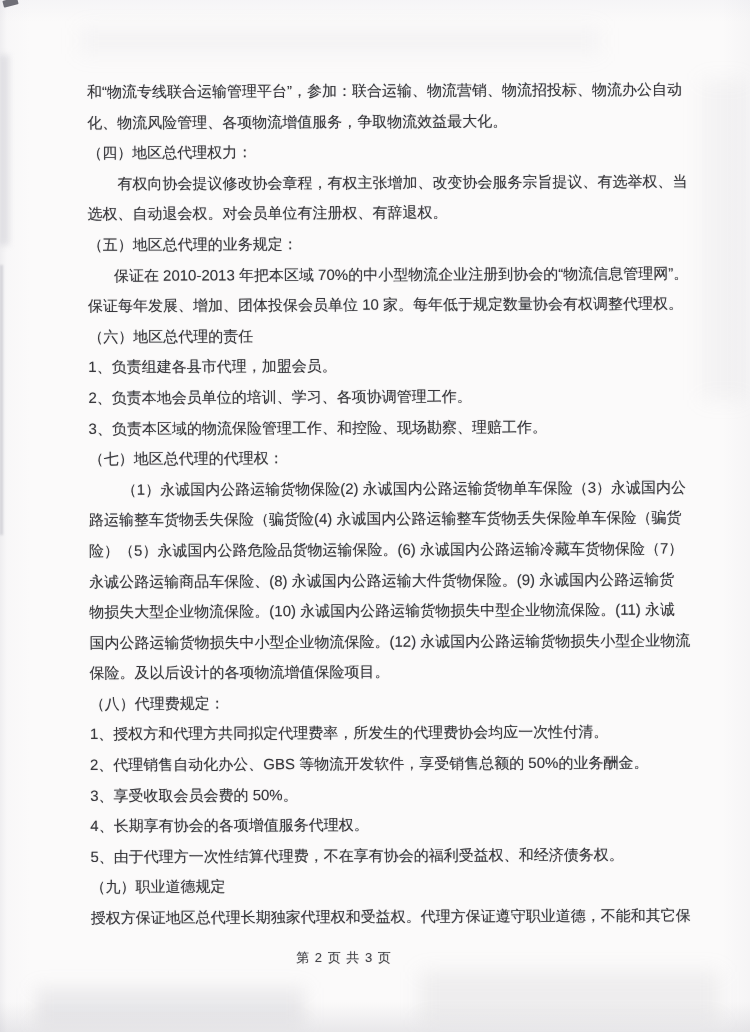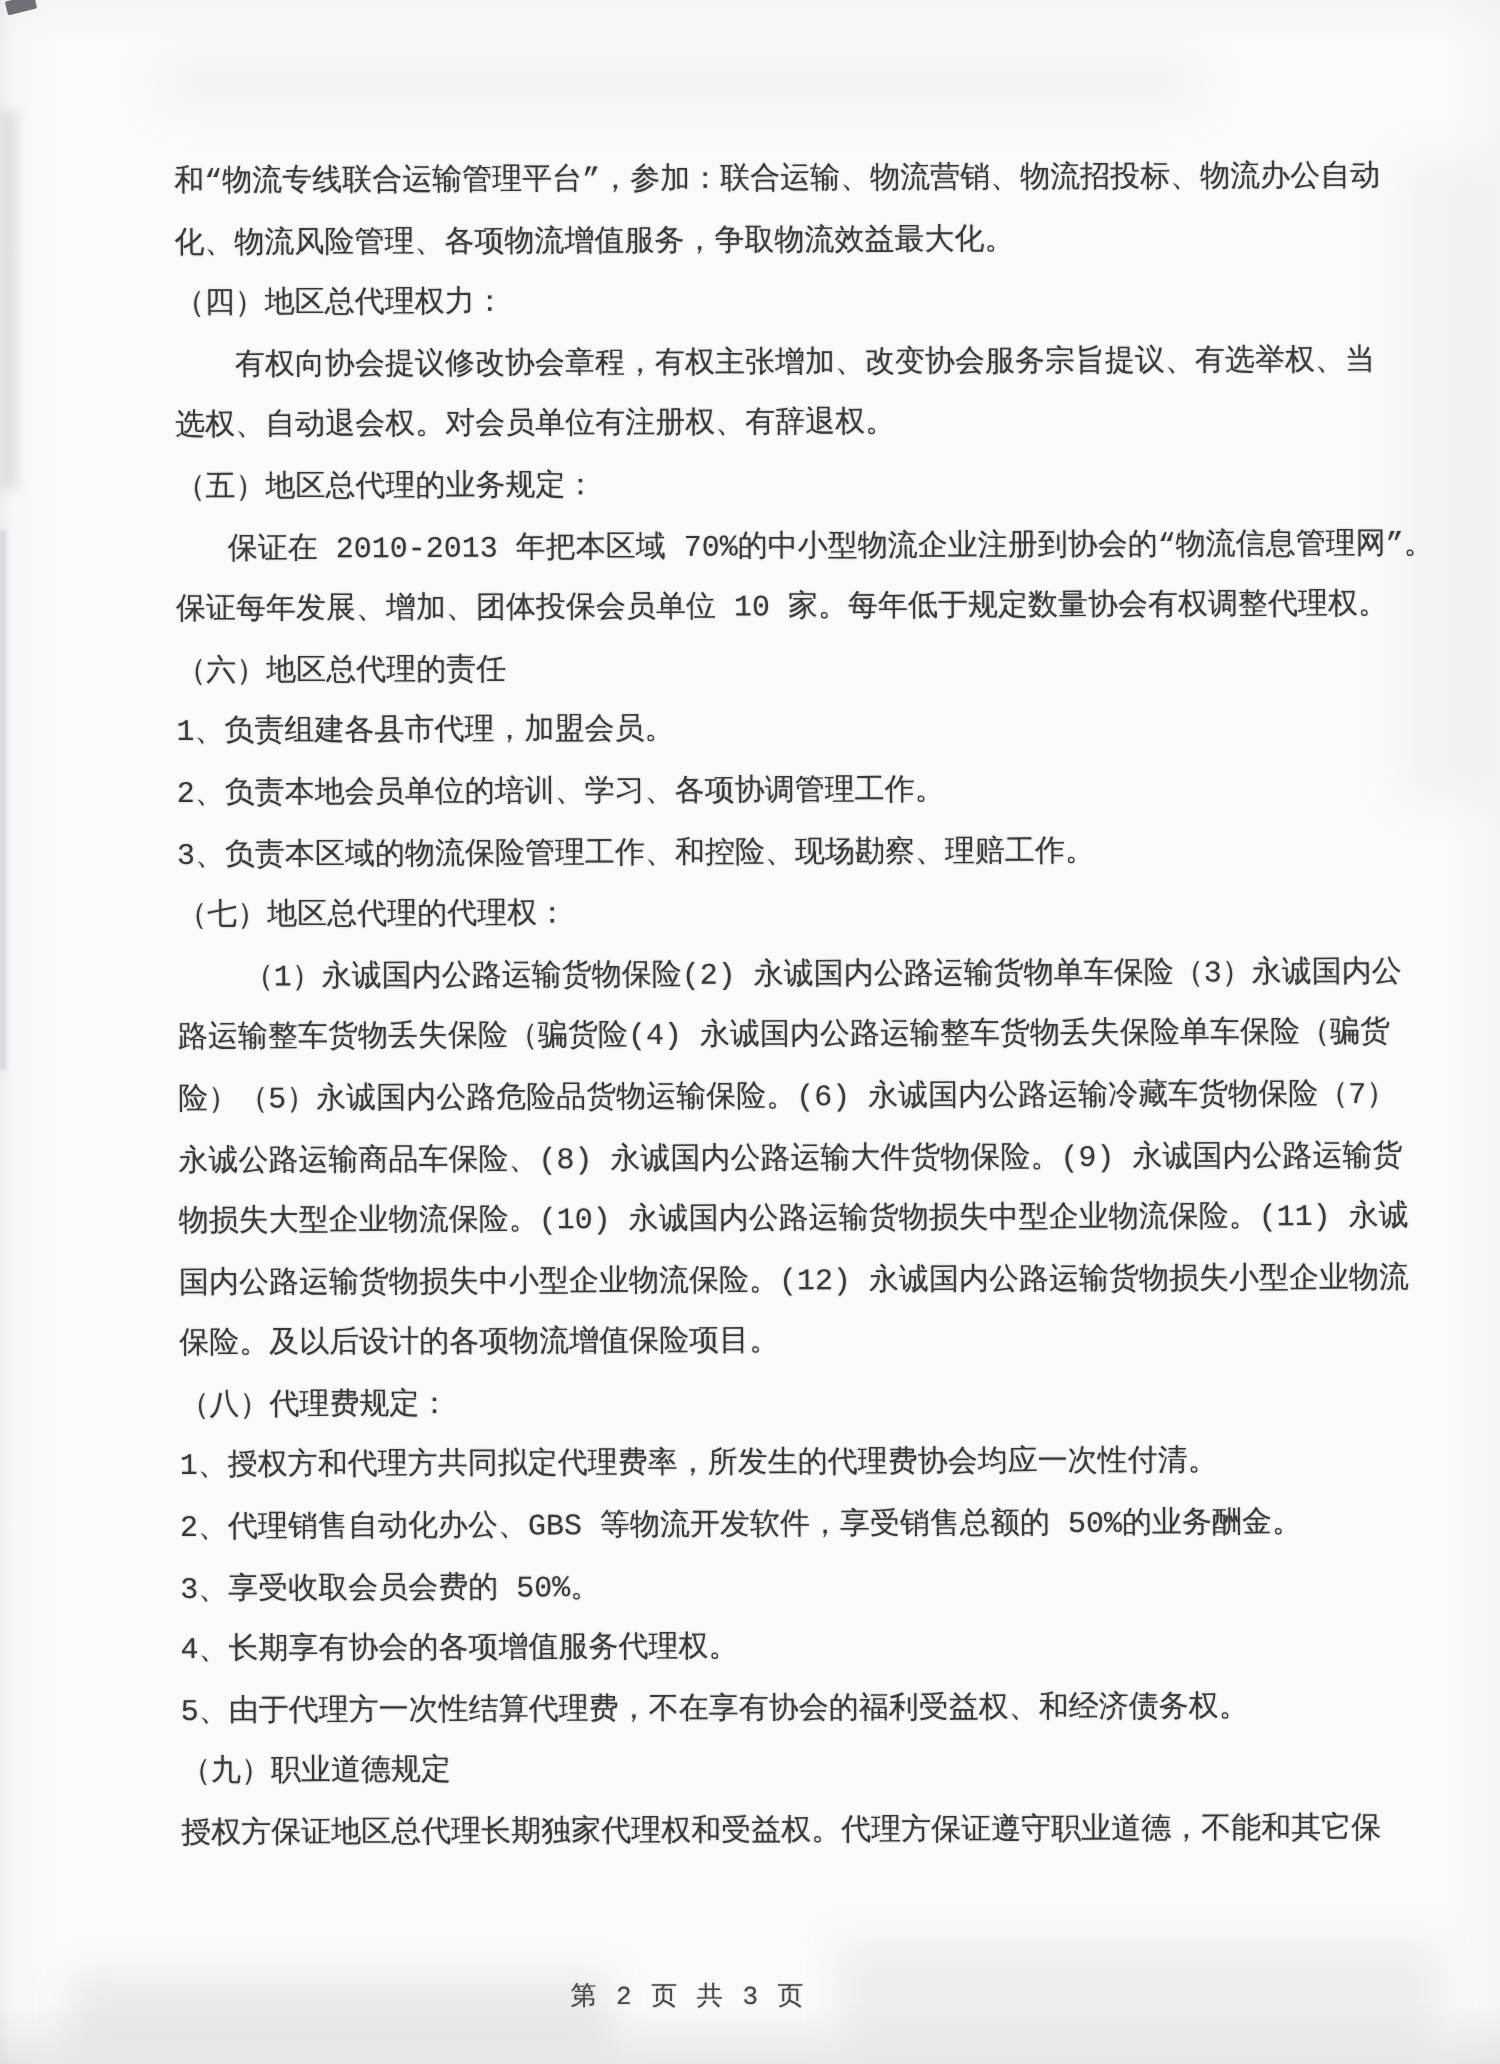--- a/index.html
+++ b/index.html
@@ -11,21 +11,21 @@
   .scan-page {
     position: relative;
     width: 750px;
     height: 1032px;
     overflow: hidden;
     background:
       linear-gradient(90deg, rgba(190,190,200,0.20) 0px, rgba(225,225,232,0.10) 7px, rgba(255,255,255,0) 30px),
       linear-gradient(270deg, rgba(200,200,210,0.10) 0px, rgba(255,255,255,0) 28px),
       linear-gradient(180deg, rgba(235,235,240,0.35) 0px, rgba(255,255,255,0) 22px),
       #fbfafa;
-    font-family: Liberation Mono, monospace;
+    font-family: Liberation Sans, sans-serif;
   }
 
   
   .text-block {
     position: absolute;
     left: 87px;
     top: 77px;
     width: 612px;
     font-size: 15px;
     line-height: 30.6px;
@@ -47,21 +47,20 @@
     position: absolute;
     top: 948px;
     left: 0;
     width: 688px;
     text-align: center;
     font-size: 13px;
     line-height: 20px;
     letter-spacing: 1px;
     color: #45454a;
     text-shadow: 0 0 1px rgba(70,70,76,0.4);
-    margin-top: 41px;
   }
 
   
   .artifact { position: absolute; pointer-events: none; }
   .corner-mark {
     left: 3px; top: -1px; width: 15px; height: 7px;
     background: #4e4e58;
     transform: rotate(-14deg);
     border-radius: 1px;
     opacity: 0.8;

